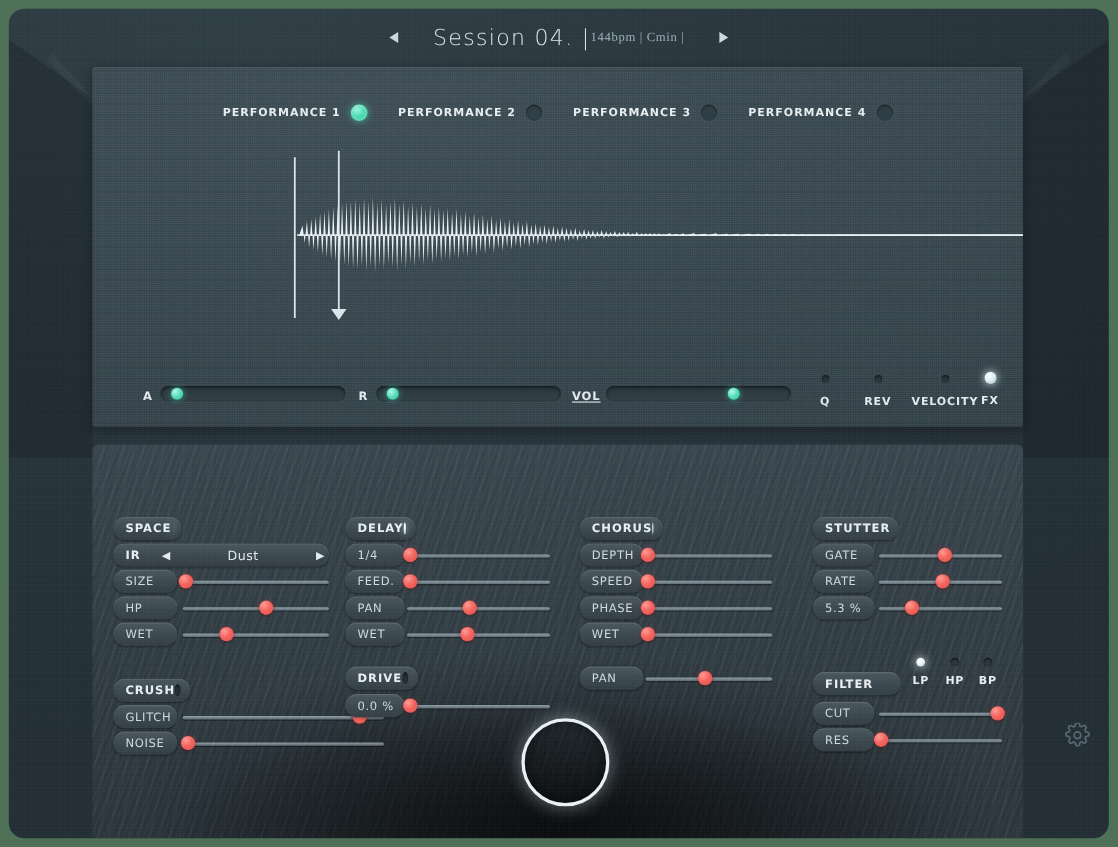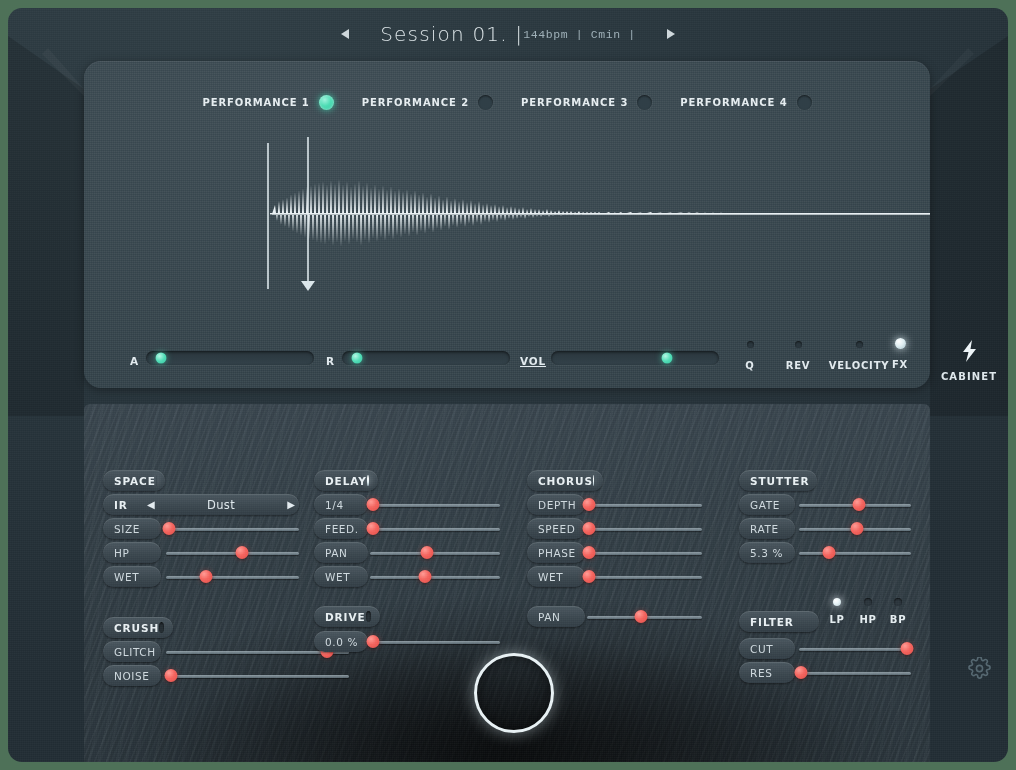--- a/index.html
+++ b/index.html
@@ -42,27 +42,27 @@
     color:#cfd8dc; font-size:13px; cursor:pointer;
   }
   .navarrow.left { margin-right:22px; }
   .navarrow.right { margin-left:22px; }
   #session-title {
     color:#dde5e8; font-size:20px; letter-spacing:1.2px; font-weight:300;
     font-family:"DejaVu Sans", sans-serif;
   }
   #session-meta {
     color:#9fb0b8; font-size:11.5px; letter-spacing:.6px; 
-    font-family:Liberation Mono, monospace;
+    font-family:Liberation Serif, serif;
   }
 
   
   #display-panel {
     position:absolute; left:76px; top:53px; width:846px; height:327px;
-    border-radius:17px;
+    border-radius:3px;
     background:
       radial-gradient(130% 110% at 30% 10%, #3b4a52 0%, #36454d 40%, #2f3d45 100%);
     box-shadow: 0 2px 10px rgba(0,0,0,.35), inset 0 1px 0 rgba(255,255,255,.05);
     overflow:hidden;
   }
   #display-panel::after{
     content:""; position:absolute; inset:0; pointer-events:none;
     background-image:
       repeating-linear-gradient(0deg, rgba(255,255,255,.02) 0 1px, transparent 1px 2px),
       repeating-linear-gradient(90deg, rgba(255,255,255,.015) 0 1px, transparent 1px 2px);
@@ -249,21 +249,21 @@
 <body>
 
 <div id="app">
 
   <div id="topbar">
     <div class="navarrow left">
       <svg width="11" height="12" viewBox="0 0 11 12">
         <polygon points="9,1 9,11 1,6" fill="#cfd8dc"></polygon>
       </svg>
     </div>
-    <div id="session-title">Session 01. |</div>
+    <div id="session-title">Session 04. |</div>
     <div id="session-meta">144bpm | Cmin |</div>
     <div class="navarrow right">
       <svg width="11" height="12" viewBox="0 0 11 12">
         <polygon points="2,1 2,11 10,6" fill="#cfd8dc"></polygon>
       </svg>
     </div>
   </div>
 
   <svg class="ledge" style="left:0;top:28px;width:1000px;height:380px;">
     <polygon points="0,0 76,53 76,380 0,380" fill="rgba(0,0,0,0.16)"></polygon>
@@ -367,28 +367,20 @@
       <div class="tiny-led-group" style="left:802px; top:2px; width:28px;">
         <div class="tiny-led on" style="width:11px;height:11px;margin-bottom:10px;"></div>
         <div class="tiny-led-label">FX</div>
       </div>
     </div>
   </div>
 
   <div id="rail">
 
 
-    <div class="rail-item" style="top:330px;">
-      <div class="rail-icon">
-        <svg width="17" height="24" viewBox="0 0 17 24">
-          <polygon points="11,1 2,13 7.5,13 5,23 15,10 9.5,10" fill="#eef5f8"></polygon>
-        </svg>
-      </div>
-      <div class="rail-label">CABINET</div>
-    </div>
   </div>
 
   <div id="gear-btn">
     <svg width="23" height="23" viewBox="0 0 24 24" fill="none" stroke="#566871" stroke-width="1.7">
       <circle cx="12" cy="12" r="3.2"></circle>
       <path d="M19.4 14a1.6 1.6 0 0 0 .33 1.76l.06.06a2 2 0 1 1-2.83 2.83l-.06-.06a1.6 1.6 0 0 0-1.76-.33 1.6 1.6 0 0 0-1 1.47V20a2 2 0 1 1-4 0v-.1a1.6 1.6 0 0 0-1-1.47 1.6 1.6 0 0 0-1.76.33l-.06.06a2 2 0 1 1-2.83-2.83l.06-.06A1.6 1.6 0 0 0 4.6 14a1.6 1.6 0 0 0-1.47-1H3a2 2 0 1 1 0-4h.1a1.6 1.6 0 0 0 1.47-1 1.6 1.6 0 0 0-.33-1.76l-.06-.06a2 2 0 1 1 2.83-2.83l.06.06A1.6 1.6 0 0 0 9 3.6 1.6 1.6 0 0 0 10 2.13V2a2 2 0 1 1 4 0v.1a1.6 1.6 0 0 0 1 1.47 1.6 1.6 0 0 0 1.76-.33l.06-.06a2 2 0 1 1 2.83 2.83l-.06.06A1.6 1.6 0 0 0 19.4 8a1.6 1.6 0 0 0 1.47 1H21a2 2 0 1 1 0 4h-.1a1.6 1.6 0 0 0-1.5 1Z"></path>
     </svg>
   </div>
 
   <div id="fx-panel">

